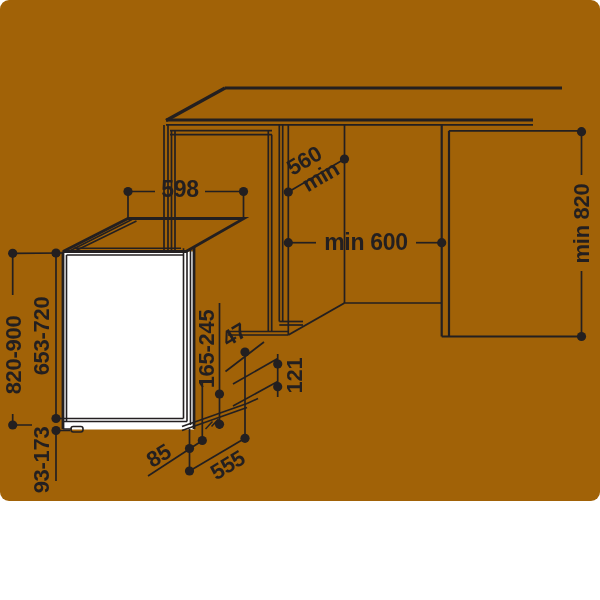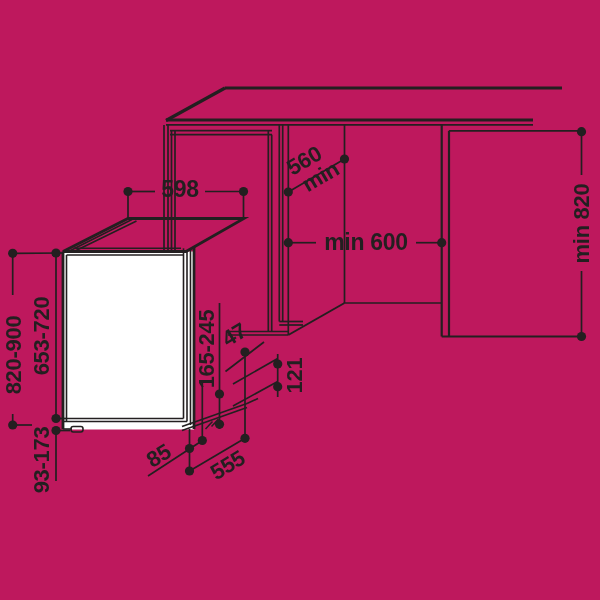--- a/index.html
+++ b/index.html
@@ -1,16 +1,16 @@
 <!DOCTYPE html>
 <html><head>
 <meta charset="utf-8">
 <style>
   html,body{margin:0;padding:0;background:#fff;}
-  .stage{position:relative;width:600px;height:600px;background:#be185d;overflow:hidden;}
+  .stage{position:relative;width:600px;height:501px;background:#a16207;overflow:hidden;border-radius:9px;}
   svg{display:block;}
   .st{stroke:#231f20;fill:none;}
   .dot{fill:#231f20;stroke:none;}
   .dim{font-family:"Liberation Sans","DejaVu Sans",sans-serif;font-weight:bold;
        font-size:22px;fill:#231f20;letter-spacing:-0.3px;}
   .dim-lg{font-size:23px;}
 </style>
 </head>
 <body>
 

